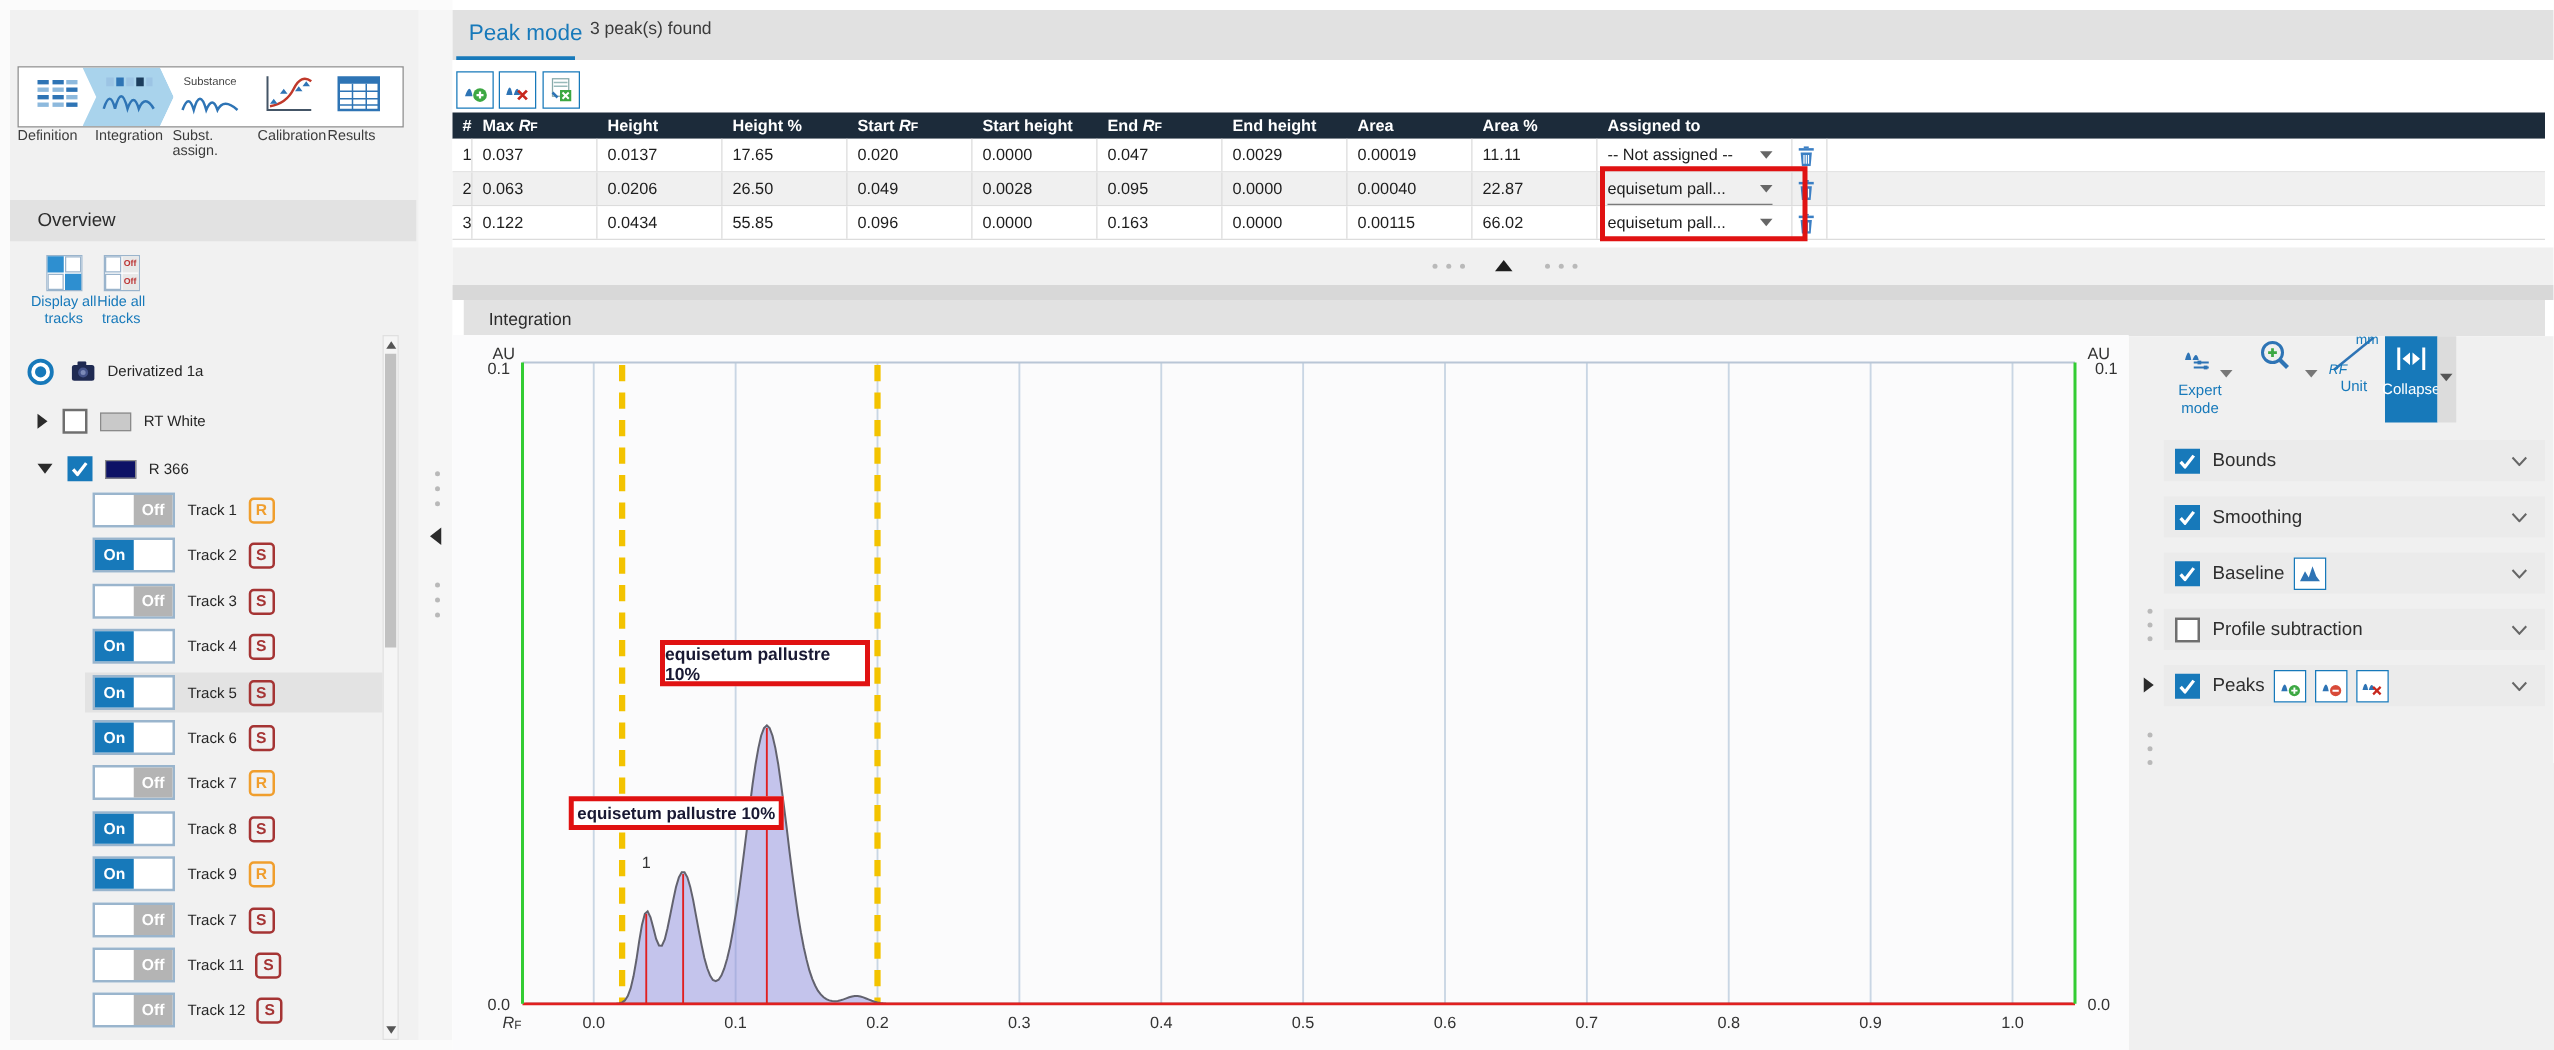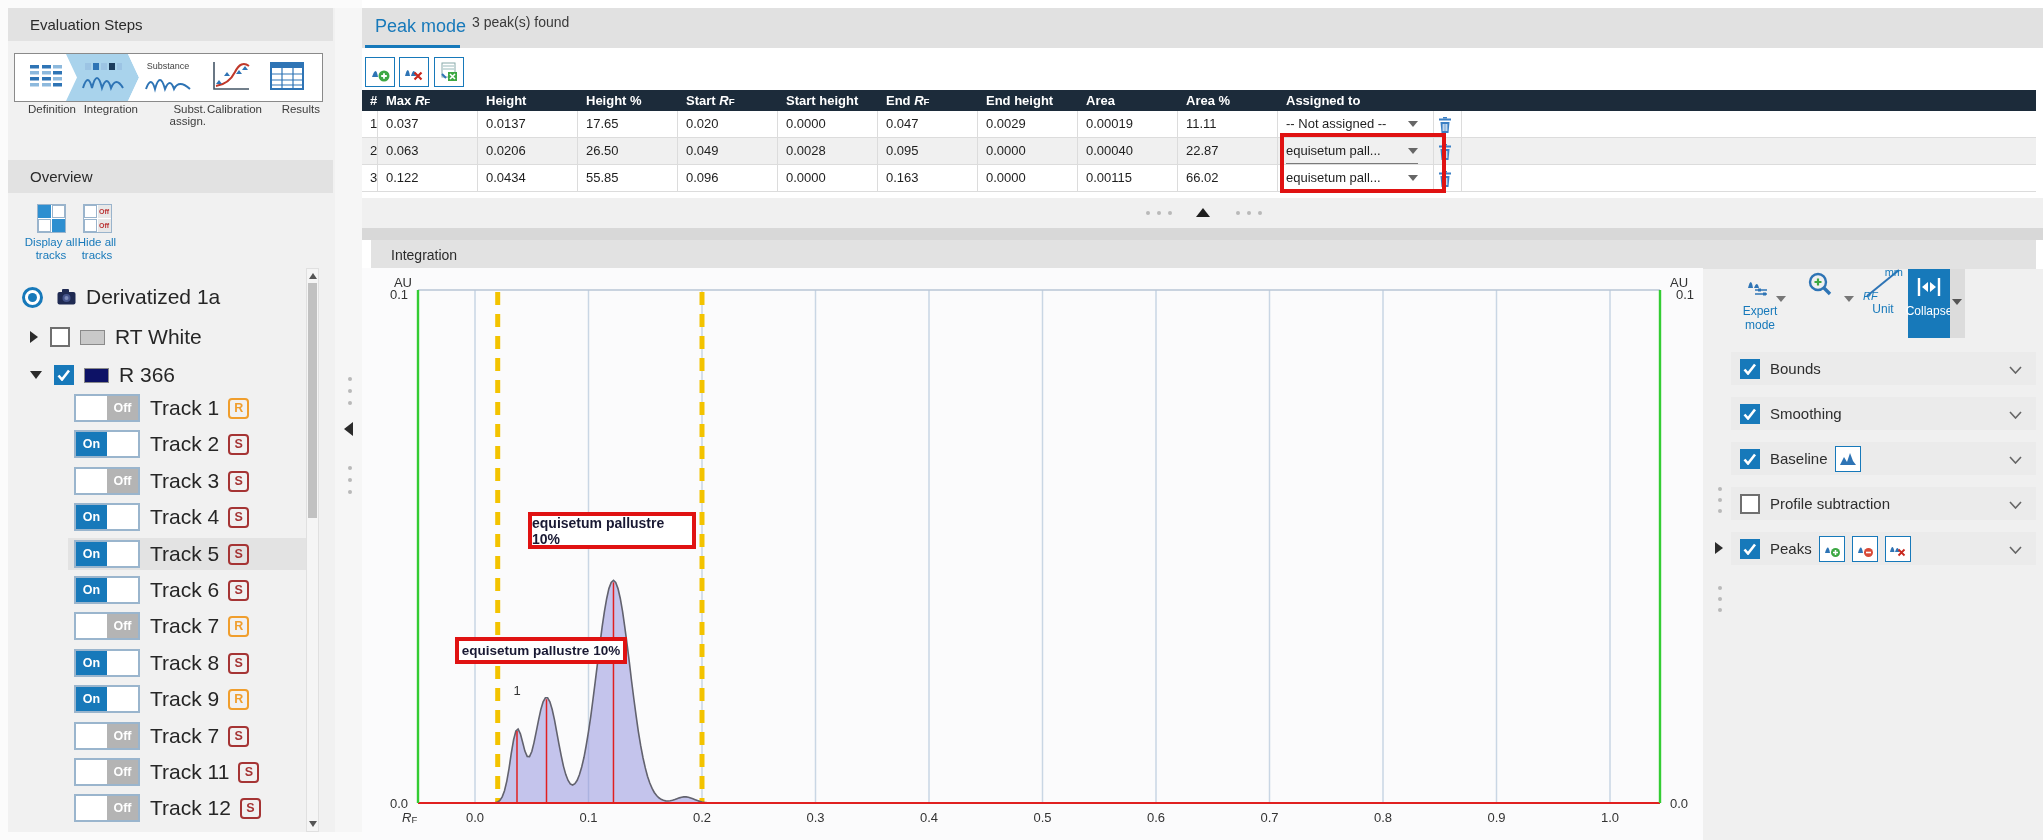--- a/index.html
+++ b/index.html
@@ -7,37 +7,37 @@
   
   .sidebar{position:absolute;left:8px;top:8px;width:327px;height:824px;background:#f1f1f1;}
   .panel-header{position:absolute;left:0;width:325px;height:33px;background:#e2e2e2;display:flex;align-items:center;padding-left:22px;box-sizing:border-box;font-size:15px;color:#2b2b2b;}
   .steps-box{position:absolute;left:6px;top:45px;width:307px;height:47px;background:#fff;border:1px solid #8a8a8a;display:flex;}
   .step{height:100%;display:flex;align-items:center;justify-content:center;background:#fff;}
   .step.notch{clip-path:polygon(0 0,calc(100% - 11px) 0,100% 50%,calc(100% - 11px) 100%,0 100%,11px 50%);margin-left:-11px;}
   .step.first{clip-path:polygon(0 0,calc(100% - 11px) 0,100% 50%,calc(100% - 11px) 100%,0 100%);}
   .step.last{clip-path:polygon(0 0,100% 0,100% 100%,0 100%,11px 50%);margin-left:-11px;}
   .step.active{background:#a9d3ec;}
   .step-labels{position:absolute;left:6px;top:95px;width:307px;display:flex;}
-  .step-label{font-size:11.5px;color:#3c3c3c;text-align:right;line-height:12px;}
+  .step-label{font-size:11.5px;color:#3c3c3c;text-align:left;line-height:12px;}
   .ov-btn{position:absolute;width:62px;text-align:center;cursor:pointer;}
   .ov-btn .lbl{font-size:11.5px;color:#1779ba;line-height:13px;margin-top:3px;}
   .tiles{display:inline-grid;grid-template-columns:13px 13px;grid-template-rows:13px 13px;gap:1px;border:1px solid #9ab4cc;background:#fff;}
   .tiles div{background:#2e8fd0;}
   .tiles div.off{background:#e8e8e8;color:#b33;font-size:7px;line-height:13px;font-weight:bold;}
   
   .tree-row{position:absolute;display:flex;align-items:center;}
   .radio{width:21px;height:21px;border:3px solid #1779ba;border-radius:50%;background:#fff;position:relative;box-sizing:border-box;}
   .radio::after{content:'';position:absolute;inset:3px;border-radius:50%;background:#1779ba;}
   .tri-r{width:0;height:0;border-top:6px solid transparent;border-bottom:6px solid transparent;border-left:8px solid #2b2b2b;}
   .tri-d{width:0;height:0;border-left:6px solid transparent;border-right:6px solid transparent;border-top:8px solid #2b2b2b;}
   .cb{width:20px;height:20px;box-sizing:border-box;display:flex;align-items:center;justify-content:center;}
   .cb.unchecked{background:#fff;border:2px solid #6f6f6f;}
   .cb.checked{background:#1779ba;}
   .swatch{width:25px;height:15px;box-sizing:border-box;border:1px solid #8a8a8a;}
-  .tree-label{font-size:21px;color:#262626;margin-left:10px;}
+  .tree-label{font-size:12px;color:#262626;margin-left:10px;}
   .toggle{width:62px;height:24px;border:2px solid #9ab5cd;background:#fff;display:flex;box-sizing:content-box;}
   .toggle span{flex:1;display:flex;align-items:center;justify-content:center;font-size:12.5px;font-weight:bold;}
   .toggle .on-side{background:#1779ba;color:#fff;}
   .toggle .off-side{background:#b4b4b4;color:#fff;}
   .badge{width:17px;height:17px;border:2px solid;border-radius:4px;display:flex;align-items:center;justify-content:center;font-size:12.5px;font-weight:bold;margin-left:9px;}
   .badge.R{color:#f09e2d;border-color:#f09e2d;}
   .badge.S{color:#a53434;border-color:#a53434;}
   .track-row{position:absolute;left:60px;width:247px;height:32px;display:flex;align-items:center;padding-left:6px;box-sizing:border-box;}
   .track-row.selected{background:#e3e3e3;}
   
@@ -81,23 +81,20 @@
   .mini-btn{width:26px;height:26px;background:#fff;border:1px solid #1779ba;box-sizing:border-box;display:flex;align-items:center;justify-content:center;margin-left:7px;}
   .collapse-btn{position:absolute;background:#1779ba;color:#fff;display:flex;flex-direction:column;align-items:center;}
   .collapse-btn .clabel{font-size:12px;margin-top:4px;}
 </style>
 </head>
 <body>
 
 <div id="page">
 
   <aside class="sidebar">
-    <div class="panel-header" style="top:0;">
-      <span>Evaluation Steps</span>
-    </div>
     <div class="steps-box" id="steps-strip">
         <div class="step first" style="width: 62px;">
           <span><svg width="36" height="28" viewBox="0 0 36 28">
               <rect x="2" y="3" width="9" height="3.5" fill="#2e74b5"></rect>
               <rect x="14" y="3" width="9" height="3.5" fill="#2e74b5"></rect>
               <rect x="25" y="3" width="9" height="3.5" fill="#8db9dd"></rect>
               <rect x="2" y="9" width="9" height="3.5" fill="#8db9dd"></rect>
               <rect x="14" y="9" width="9" height="3.5" fill="#8db9dd"></rect>
               <rect x="25" y="9" width="9" height="3.5" fill="#2e74b5"></rect>
               <rect x="2" y="15" width="9" height="3.5" fill="#2e74b5"></rect>

